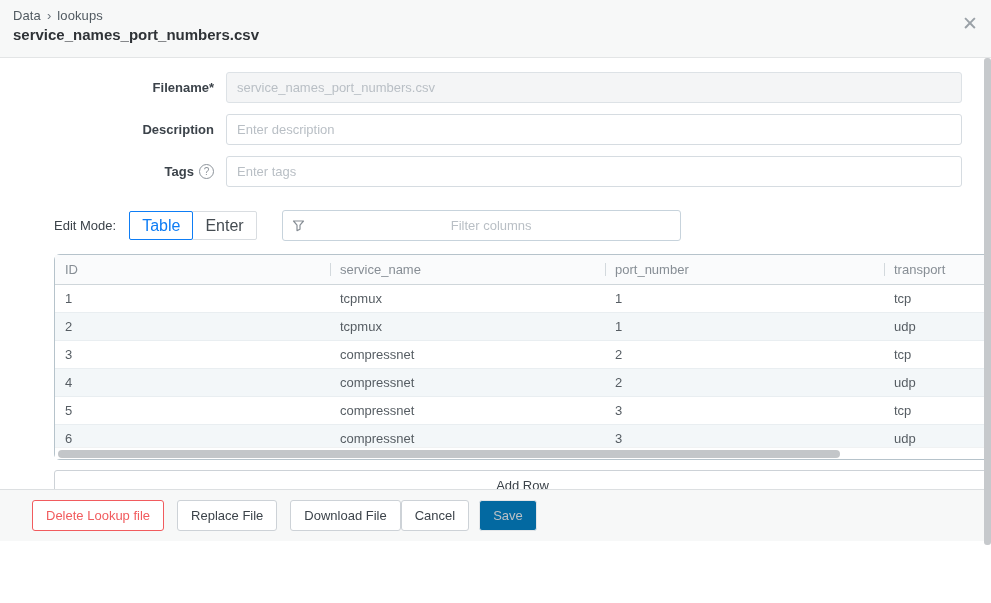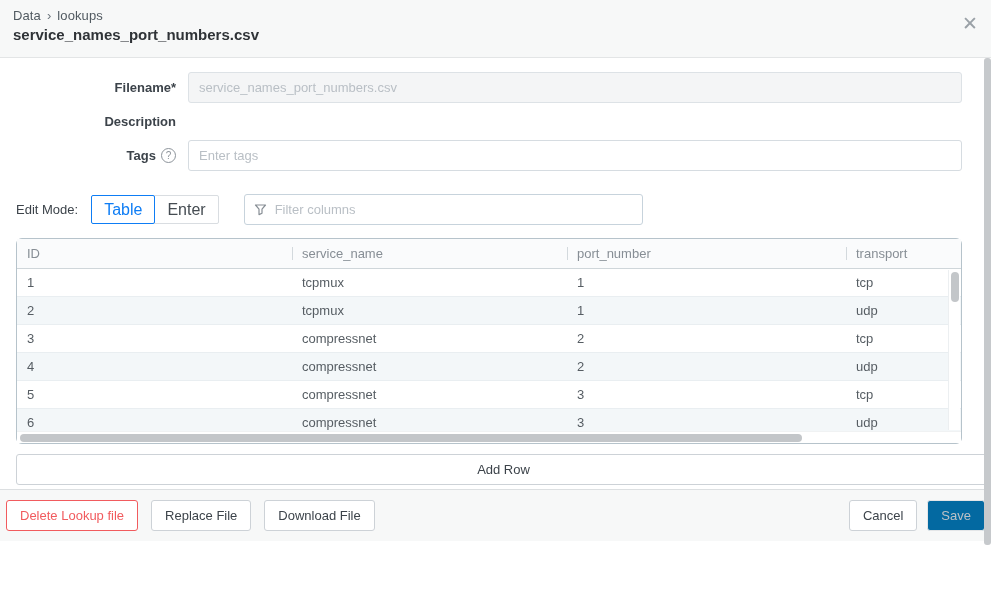--- a/index.html
+++ b/index.html
@@ -11,38 +11,38 @@
   .modal { width:991px; height:541px; display:flex; flex-direction:column; position:relative; background:#fff; }
 
   
   .hdr { height:58px; background:#f7f8f8; border-bottom:1px solid #e3e5e6; padding:8px 16px 0 13px; position:relative; flex:none; }
   .crumb { font-size:13px; color:#515a61; letter-spacing:.1px; }
   .crumb .sep { margin:0 6px; color:#6b747c; }
   .hdr-title { font-size:15px; font-weight:bold; color:#2f3337; margin-top:3px; }
   .close-x { position:absolute; right:13px; top:14px; font-size:19px; color:#9aa1a7; cursor:pointer; line-height:1; }
 
   
-  .bdy { flex:1; position:relative; background:#fff; padding-top:14px; overflow:hidden; }
+  .bdy { flex:1; position:relative; background:#fff; padding-top:14px; overflow:hidden;padding-left:38px; }
 
   .frow { display:flex; align-items:center; margin:0 29px 11px 0; }
   .flabel { width:188px; text-align:right; font-size:13px; font-weight:bold; color:#3c434a; padding-right:12px; flex:none; display:flex; justify-content:flex-end; align-items:center; gap:5px; }
   .finput { flex:1; height:31px; border:1px solid #d6dce1; border-radius:3px; padding:0 10px; font-size:13px; font-family:inherit; color:#3c434a; background:#fff; outline:none; }
   .finput::placeholder { color:#b9bfc5; }
   .finput:disabled { background:#f4f5f6; color:#b9bfc5; border-color:#dde2e6; }
   .help-circle { width:15px; height:15px; border:1px solid #8d949b; border-radius:50%; color:#8d949b; font-size:10px; font-weight:normal; display:inline-flex; align-items:center; justify-content:center; flex:none; }
 
   
   .mode-row { display:flex; align-items:center; margin:23px 0 13px 16px; }
   .mode-label { font-size:13px; color:#3c434a; margin-right:13px; }
   .seg { display:flex; }
   .seg-btn { height:29px; padding:0 12px; background:#fff; border:1px solid #d9dde1; font-size:16px; font-family:inherit; color:#454c52; cursor:pointer; }
   .seg-btn.active { border:1px solid #0e7df5; color:#0e7df5; border-radius:2px; position:relative; z-index:2; }
   .seg-btn.inactive { margin-left:-1px; border-radius:0 2px 2px 0; }
   .filter-wrap { position:relative; margin-left:25px; width:399px; }
-  .filter-wrap .finput { width:100%; padding-left:30px; border-color:#c7d3dc; }
+  .filter-wrap .finput { width:100%; padding-left:30px; border-color:#c7d3dc;text-align:center; }
   .funnel { position:absolute; left:10px; top:8px; }
 
   
   .tbl { margin:0 0 0 16px; width:946px; border:1px solid #b6c3cb; border-radius:6px; position:relative; background:#fff; }
   .thead { display:flex; height:30px; background:#fafbfc; border-bottom:1px solid #cfd6da; align-items:center; }
   .th { font-size:13px; color:#878e95; padding-left:10px; position:relative; height:100%; display:flex; align-items:center; }
   .th:not(:first-child)::before { content:''; position:absolute; left:0; top:8px; bottom:8px; width:1px; background:#d3d9dd; }
   .tbody { height:162px; overflow:hidden; }
   .tr { display:flex; height:28px; align-items:center; border-bottom:1px solid #e9eef1; background:#fff; }
   .tr.alt { background:#f3f7f9; }
@@ -56,21 +56,21 @@
   .hscroll { height:12px; border-top:1px solid #f0f2f3; position:relative; background:#fff; }
   .hthumb { position:absolute; top:2px; left:3px; width:782px; height:8px; background:#c3c6c9; border-radius:4px; }
 
   
   .btn { height:31px; padding:0 13px; background:#fff; border:1px solid #cdd2d7; border-radius:3px; font-size:13px; font-family:inherit; color:#3c434a; cursor:pointer; }
   .btn:disabled { background:#0369a1; border-color:#e4e6e8; color:#bcc1c6; cursor:default; }
   .btn.danger { border-color:#f15b5e; color:#f15b5e; }
   .row-actions { display:flex; gap:9px; margin:10px 0 0 16px;flex-direction:column; }
 
   
-  .ftr { height:52px; flex:none; background:#f7f8f8; border-top:1px solid #dcdfe1; display:flex; align-items:center; justify-content:space-between; padding:0 6px;gap:21px; }
+  .ftr { height:52px; flex:none; background:#f7f8f8; border-top:1px solid #dcdfe1; display:flex; align-items:center; padding:0 32px; }
   .ftr-left, .ftr-right { display:flex; gap:13px; align-items:center; }
   .ftr-right { gap:10px; }
 
   
   .page-scroll { position:absolute; top:58px; right:0; width:7px; height:487px; }
   .page-thumb { position:absolute; top:0; left:0; width:7px; height:487px; background:#c6c9cc; border-radius:3px; }
 </style>
 </head>
 <body>
 
@@ -86,20 +86,21 @@
 
   <div class="bdy">
 
     <div class="frow">
       <div class="flabel">Filename*</div>
       <input class="finput" disabled="" value="service_names_port_numbers.csv" style="">
     </div>
 
     <div class="frow">
       <div class="flabel">Description</div>
+      <input class="finput" placeholder="Enter description" style="">
     </div>
 
     <div class="frow">
       <div class="flabel">
         <span>Tags</span>
         <span class="help-circle">?</span>
       </div>
       <input class="finput" placeholder="Enter tags" style="">
     </div>
 

